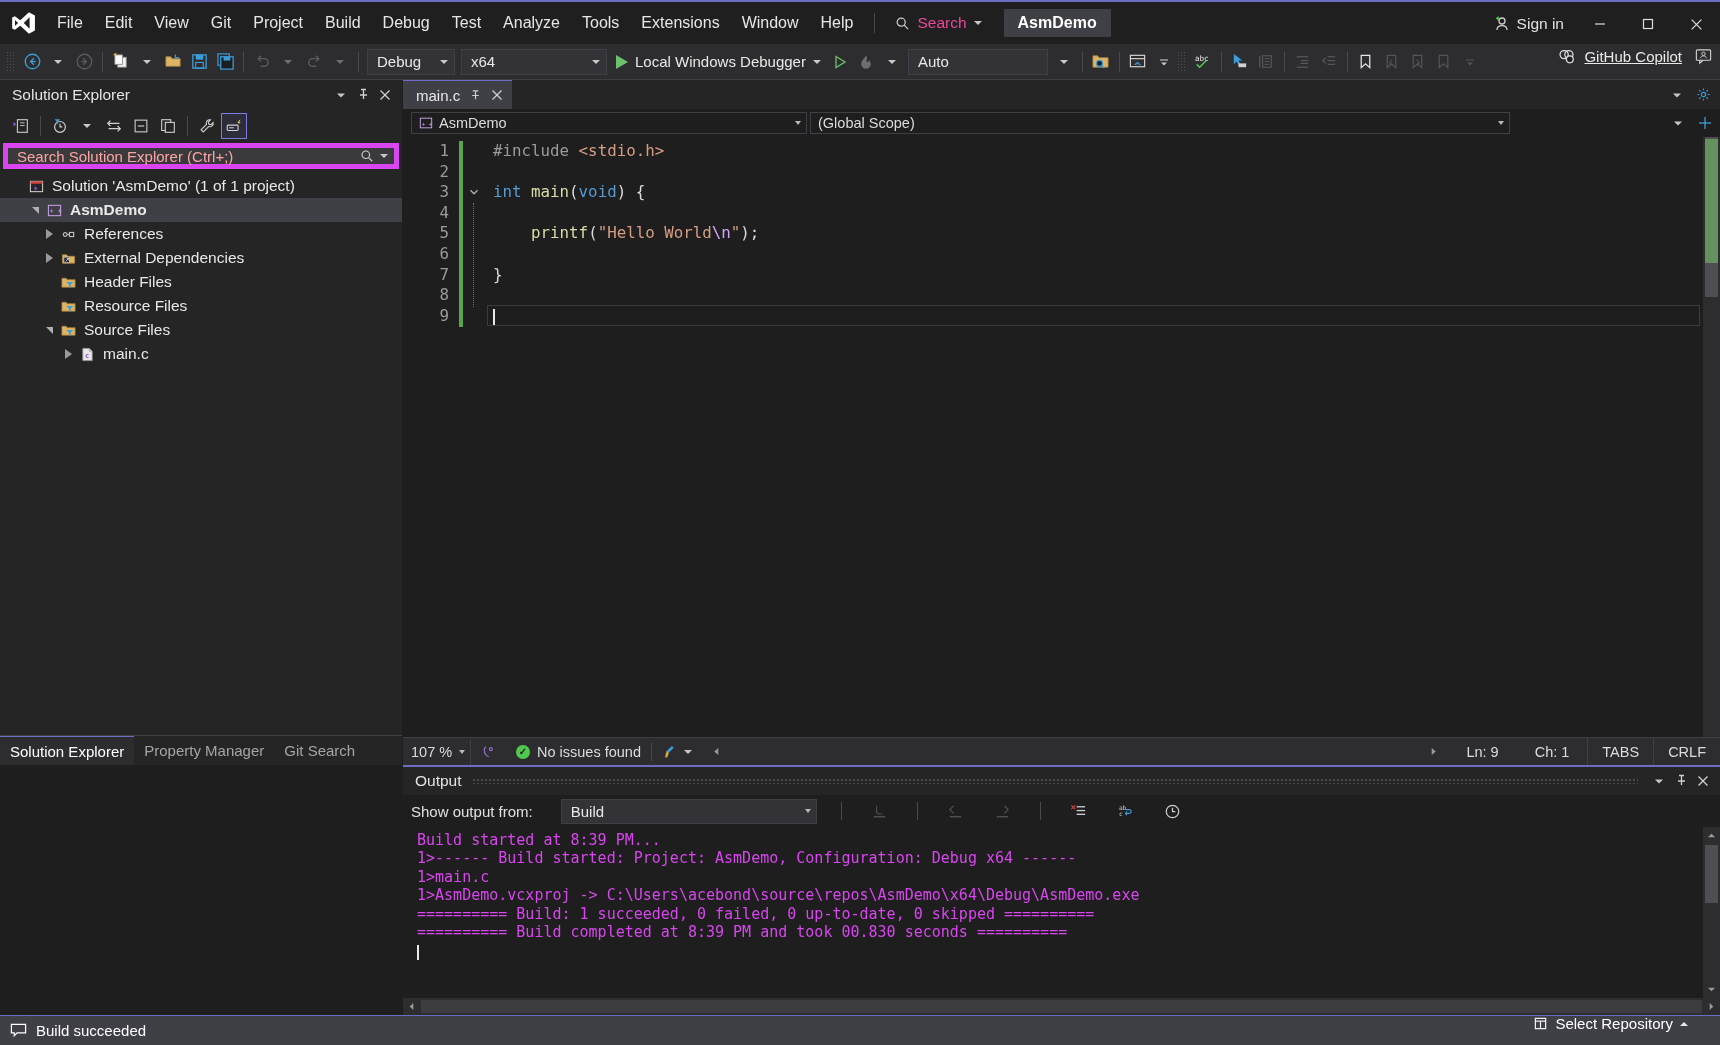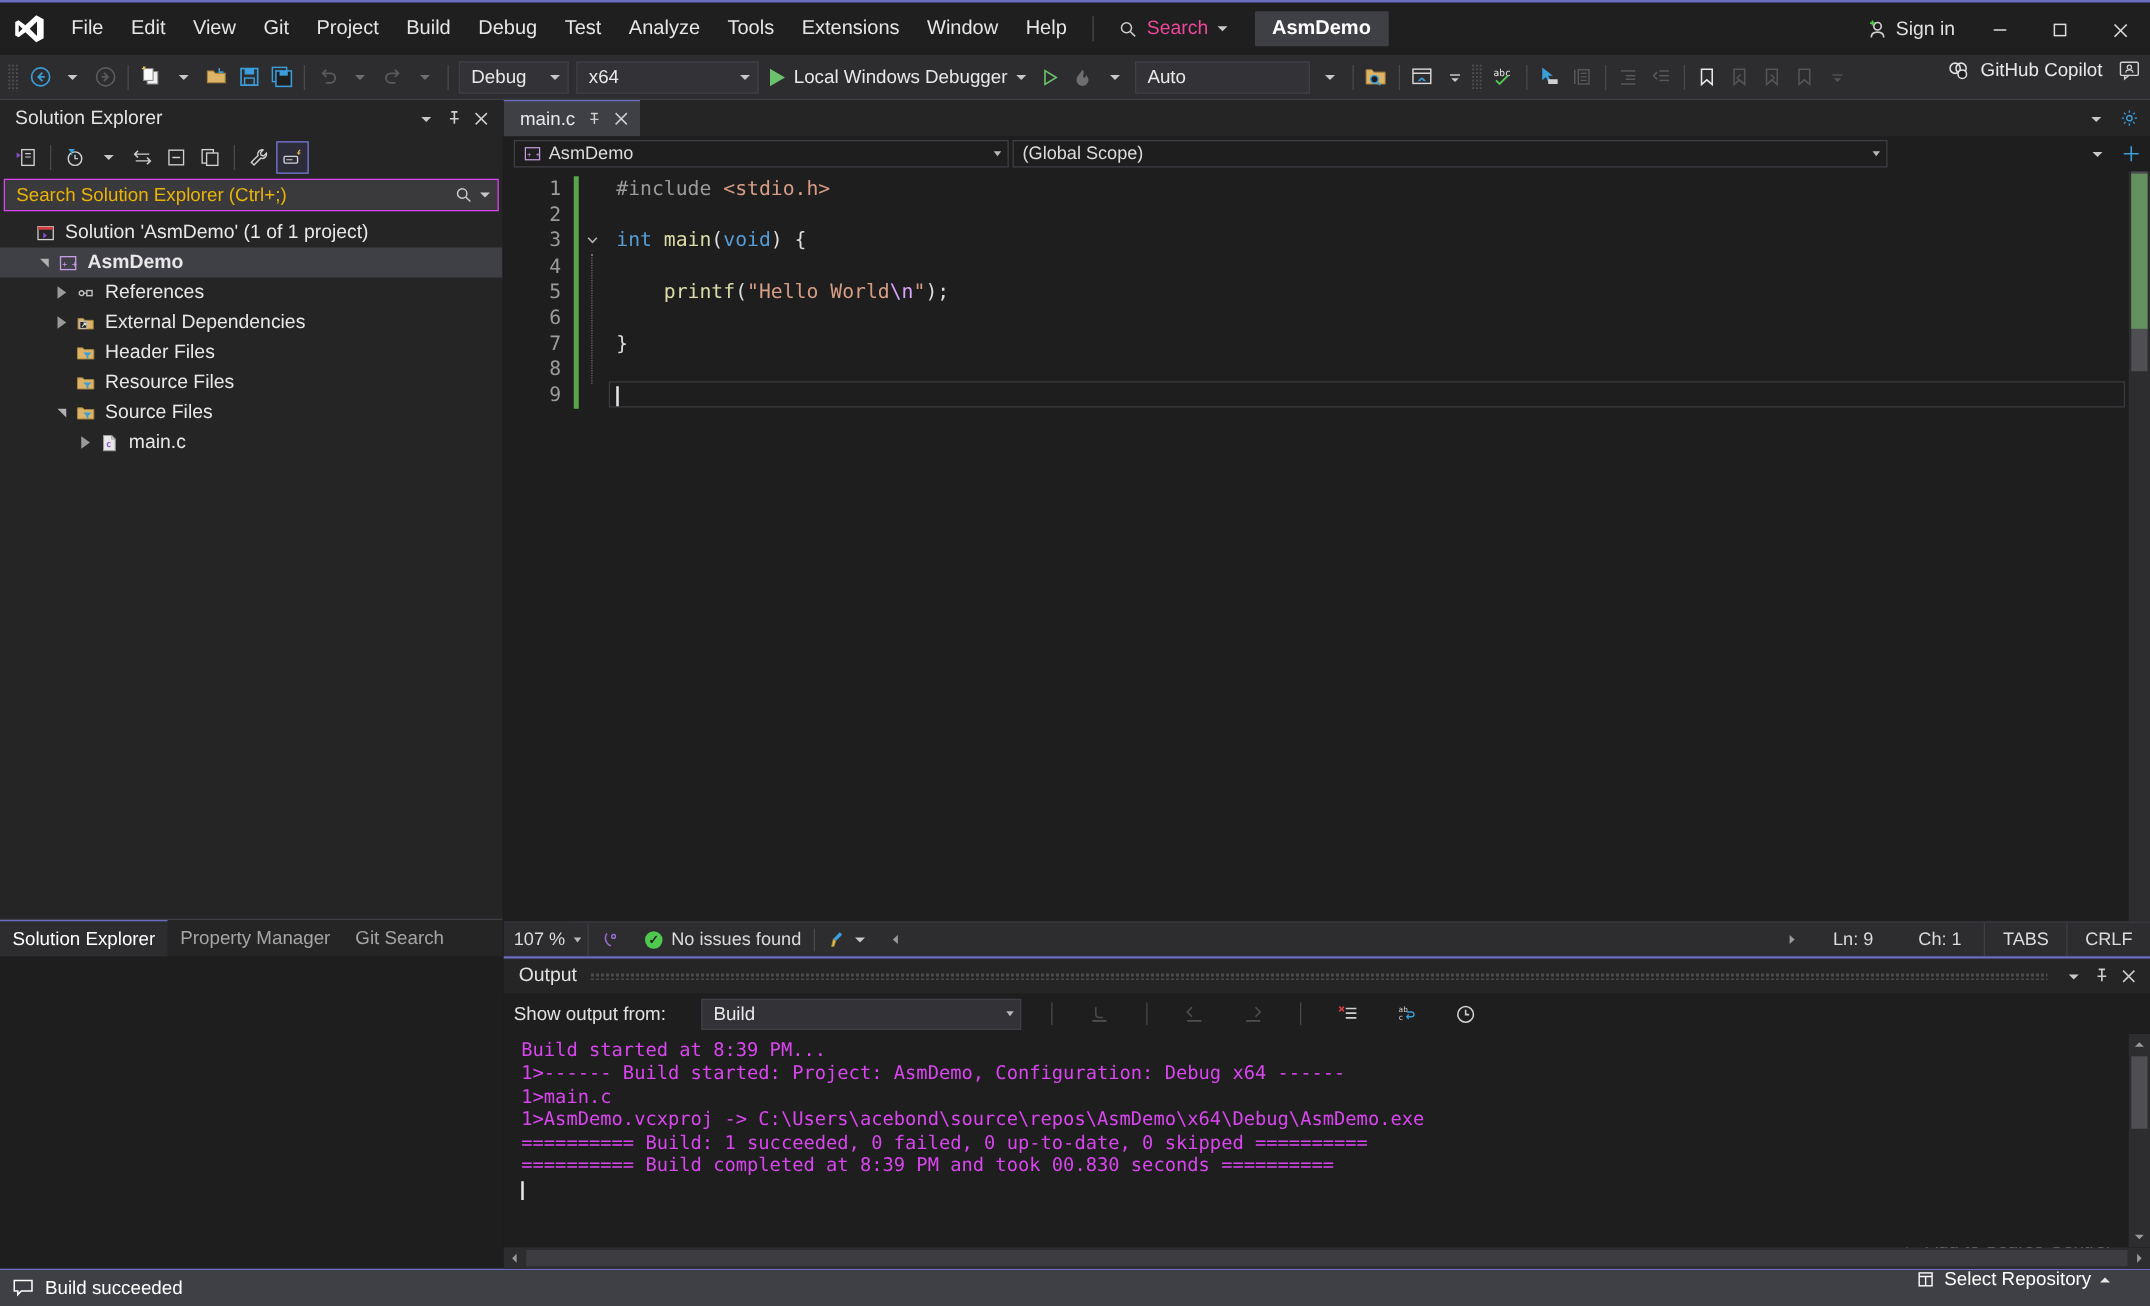--- a/index.html
+++ b/index.html
@@ -100,21 +100,21 @@
     height: 28px; padding: 0 6px; font-size: 15px; color: #e8e8e8;
   }
   .tri-green {
     width: 0; height: 0;
     border-top: 7px solid transparent; border-bottom: 7px solid transparent;
     border-left: 12px solid #6cc26c;
   }
   .copilot {
     position: absolute; right: 0; top: 0; height: 24px;
     display: flex; align-items: center; gap: 8px; padding-right: 4px;
-    font-size: 15px; color: #e8e8e8;
+    font-size: 15px; color: #e8e8e8; text-decoration: underline;
   }
 
   
   .main { flex: 1 1 auto; display: flex; min-height: 0; }
 
   
   .sidebar {
     width: 403px; flex: 0 0 403px;
     background: #252526;
     display: flex; flex-direction: column;
@@ -135,23 +135,23 @@
     height: 32px; display: flex; align-items: center; gap: 1px;
     padding: 0 8px; background: #252526;
   }
   .se-tb-btn {
     width: 26px; height: 26px;
     display: flex; align-items: center; justify-content: center;
   }
   .se-tb-btn.active { border: 1px solid #7b7be0; background: #2d2d3a; }
   .se-search {
     height: 26px; margin: 1px 3px 3px 3px;
-    background: #3a3a3c; border: 1px solid #d946ef;
+    background: #3a3a3c; border: 5px solid #d946ef;
     display: flex; align-items: center; padding: 0 6px 0 9px;
-    font-size: 15px; color: #eab308;
+    font-size: 15px; color: #fca5a5;
   }
   .se-search .sv { flex: 1; }
   .tree { flex: 1 1 auto; overflow: hidden; padding-top: 2px; font-size: 15.5px; }
   .trow {
     height: 24px; display: flex; align-items: center;
     padding-left: 8px; color: #e8e8e8; white-space: nowrap;
   }
   .trow.sel { background: #3f3f46; }
   .twist {
     width: 18px; display: flex; align-items: center; justify-content: center;

